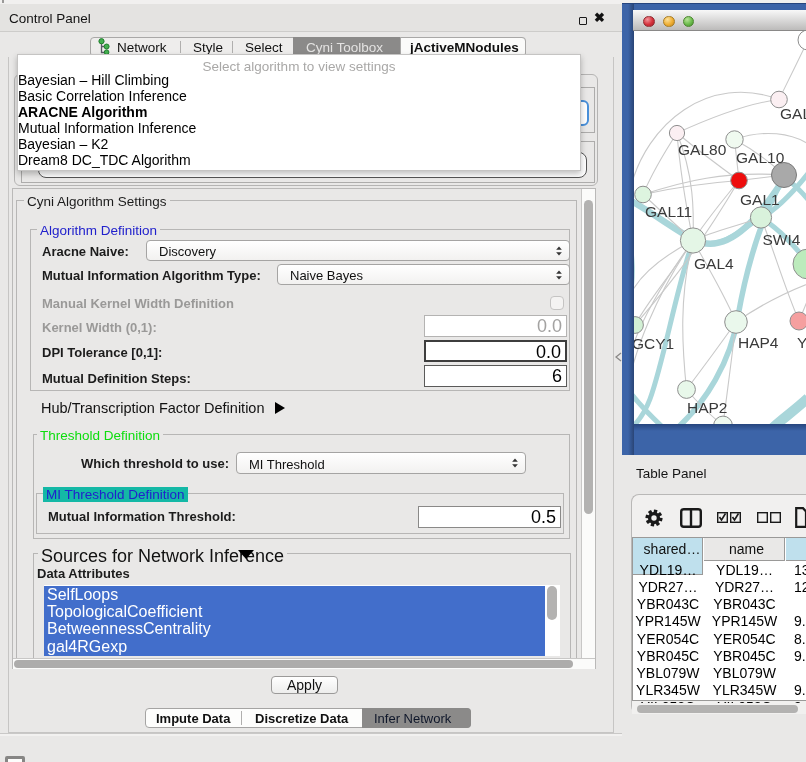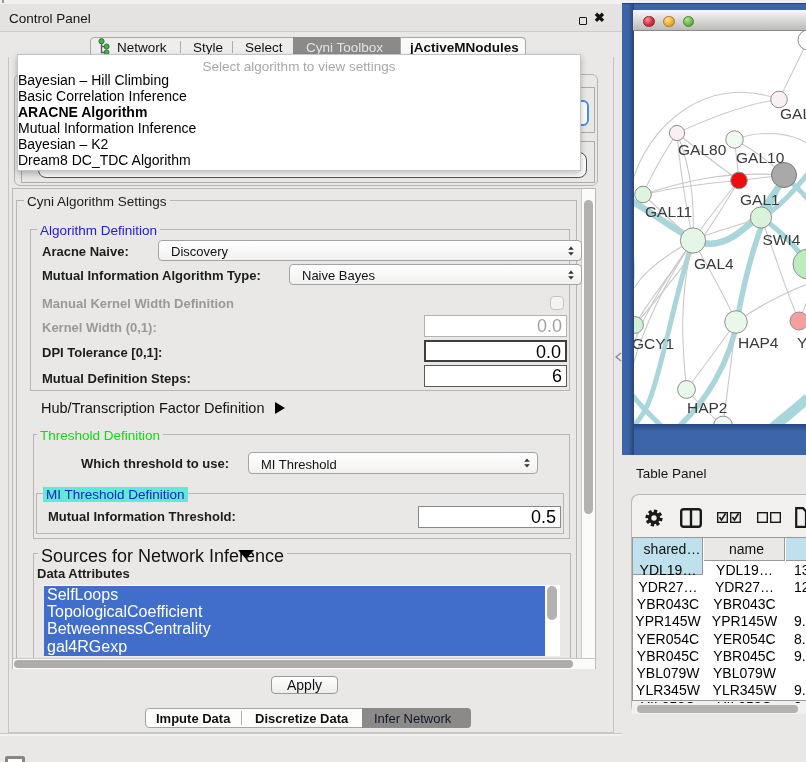--- a/index.html
+++ b/index.html
@@ -2,21 +2,21 @@
 <html><head>
 <meta charset="utf-8">
 <style>
 * { margin:0; padding:0; box-sizing:border-box; }
 html,body { width:806px; height:762px; overflow:hidden; }
 body { font-family:"Liberation Sans", sans-serif; background:#e9e8e7; position:relative; }
 .abs { position:absolute; }
 .lbl { font-size:13px; font-weight:bold; color:#1c1c1c; }
 .lblgray { font-size:13px; font-weight:bold; color:#9a9998; }
 .combo { position:absolute; border:1px solid #a5a4a3; border-radius:4px;
-  background:linear-gradient(#ffffff,#f2f1f0); font-size:13px; color:#111;margin-left:12px; }
+  background:linear-gradient(#ffffff,#f2f1f0); font-size:13px; color:#111; }
 .combo .ar { position:absolute; right:6px; top:50%; transform:translateY(-50%); width:8px; }
 .field { position:absolute; background:#fff; font-size:18px; color:#000;
   text-align:right; padding-right:4px; line-height:21px; }
 .fs-legend { position:absolute; background:#e9e8e7; padding:0 3px; font-size:13.5px; }
 </style>
 </head>
 <body>
 
 <div class="abs" style="left:0;top:0;width:806px;height:4px;background:#f1f0ef;"></div>
 <div class="abs" style="left:2px;top:0;width:2px;height:3px;background:#9a9998;"></div>
@@ -106,21 +106,21 @@
 <div class="abs lbl" style="left:81px;top:456px;">Which threshold to use:</div>
 <div class="combo" style="left:236px;top:452px;width:290px;height:22px;">
   <span style="position:absolute;left:12px;top:4px;">MI Threshold</span>
   <svg class="ar" width="9" height="12" viewBox="0 0 9 12">
       <path d="M1.3 4.5 L4.5 0.8 L7.7 4.5 Z" fill="#333"></path>
       <path d="M1.3 7.5 L4.5 11.2 L7.7 7.5 Z" fill="#333"></path>
     </svg>
 </div>
 
 <div class="abs" style="left:36px;top:493px;width:528px;height:41px;border:1px solid #b7b6b5;"></div>
-<div class="fs-legend" style="left:43px;top:487px;color:#2121cc;background:#5eead4;">MI Threshold Definition</div>
+<div class="fs-legend" style="left:43px;top:487px;color:#2121cc;background:#14b8a6;">MI Threshold Definition</div>
 
 <div class="abs lbl" style="left:48px;top:509px;">Mutual Information Threshold:</div>
 <div class="field" style="left:418px;top:506px;width:143px;height:22px;border:1px solid #8a8988;">0.5</div>
 
 <div class="abs" style="left:33px;top:553px;width:538px;height:105px;border:1px solid #b7b6b5;border-bottom:none;"></div>
 <div class="fs-legend" style="left:38px;top:546px;color:#111;font-size:18px;">Sources for Network Inference</div>
 <svg class="abs" style="left:238px;top:550px;" width="16" height="9" viewBox="0 0 16 9">
     <path d="M0 0 L16 0 L8 9 Z" fill="#000"></path>
   </svg>
 

